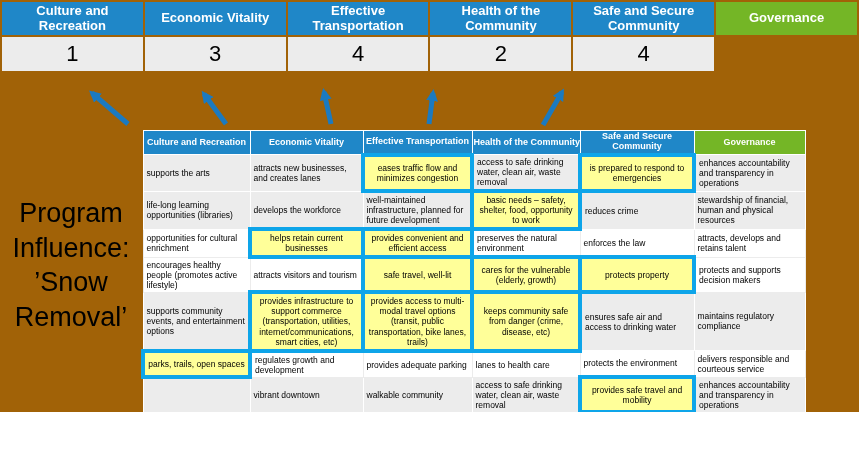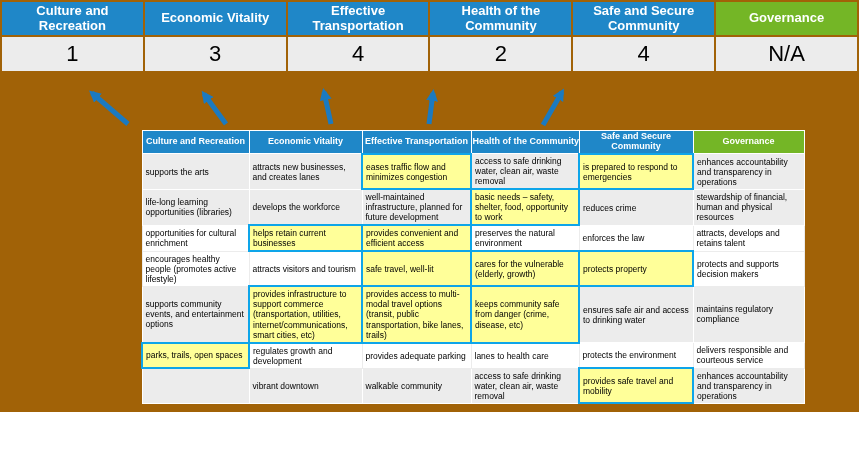--- a/index.html
+++ b/index.html
@@ -31,21 +31,21 @@
   
   #matrix{position:absolute;left:141px;top:130px;width:662px;border-collapse:collapse;
     table-layout:fixed;}
   #matrix th{color:#fff;font-weight:bold;font-size:9px;line-height:1.1;text-align:center;
     padding:3px 1px;white-space:nowrap;overflow:hidden;border:1px solid #fff;}
   #matrix th.wrap{white-space:normal;padding:1px 1px;}
   #matrix td{font-size:8.5px;line-height:1.18;padding:2px 3px;vertical-align:middle;
     text-align:left;overflow:hidden;}
   #matrix td.band{background:var(--band);border:1px solid #fff;}
   #matrix td.plain{background:#fff;border:1px solid #ECECEC;}
-  #matrix td.hl{background:var(--hl);border:2px solid #0ea5e9;}
+  #matrix td.hl{background:var(--hl);border:4px solid #0ea5e9;text-align:center;}
 </style>
 </head>
 <body>
 
 <div id="slide">
 
   <div id="score-table">
     <div class="sc-row">
         <div class="sc-h bg-blue">Culture and Recreation</div>
         <div class="sc-h bg-blue">Economic Vitality</div>
@@ -53,37 +53,40 @@
         <div class="sc-h bg-blue">Health of the Community</div>
         <div class="sc-h bg-blue">Safe and Secure Community</div>
         <div class="sc-h bg-green">Governance</div>
       </div>
     <div class="sc-row">
         <div class="sc-v">1</div>
         <div class="sc-v">3</div>
         <div class="sc-v">4</div>
         <div class="sc-v">2</div>
         <div class="sc-v">4</div>
-        <div class="sc-v">N/A</div>
       </div>
   </div>
 
   <svg id="arrows" width="859" height="140" viewBox="0 0 859 140">
     <defs>
       <marker id="ah" markerUnits="userSpaceOnUse" markerWidth="14" markerHeight="14" refX="8" refY="6" orient="auto">
         <path d="M0,0 L12,6 L0,12 Z" class="ah-fill" fill="#1B7AC0"></path>
       </marker>
     </defs>
     <line x1="128" y1="124" x2="92" y2="93" marker-end="url(#ah)" stroke="#1B7AC0" stroke-width="5"></line>
     <line x1="226" y1="124" x2="204" y2="94" marker-end="url(#ah)" stroke="#1B7AC0" stroke-width="5"></line>
     <line x1="331" y1="124" x2="324" y2="92" marker-end="url(#ah)" stroke="#1B7AC0" stroke-width="5"></line>
     <line x1="429" y1="124" x2="433" y2="93" marker-end="url(#ah)" stroke="#1B7AC0" stroke-width="5"></line>
     <line x1="543" y1="125" x2="562" y2="92" marker-end="url(#ah)" stroke="#1B7AC0" stroke-width="5"></line>
   </svg>
 
+  <div id="slide-title">Program
+Influence:
+’Snow
+Removal’</div>
 
   <table id="matrix">
     <colgroup>
       <col style="width:107px">
         <col style="width:113px">
         <col style="width:109px">
       <col style="width:108px">
         <col style="width:114px">
         <col style="width:111px">
     </colgroup>

